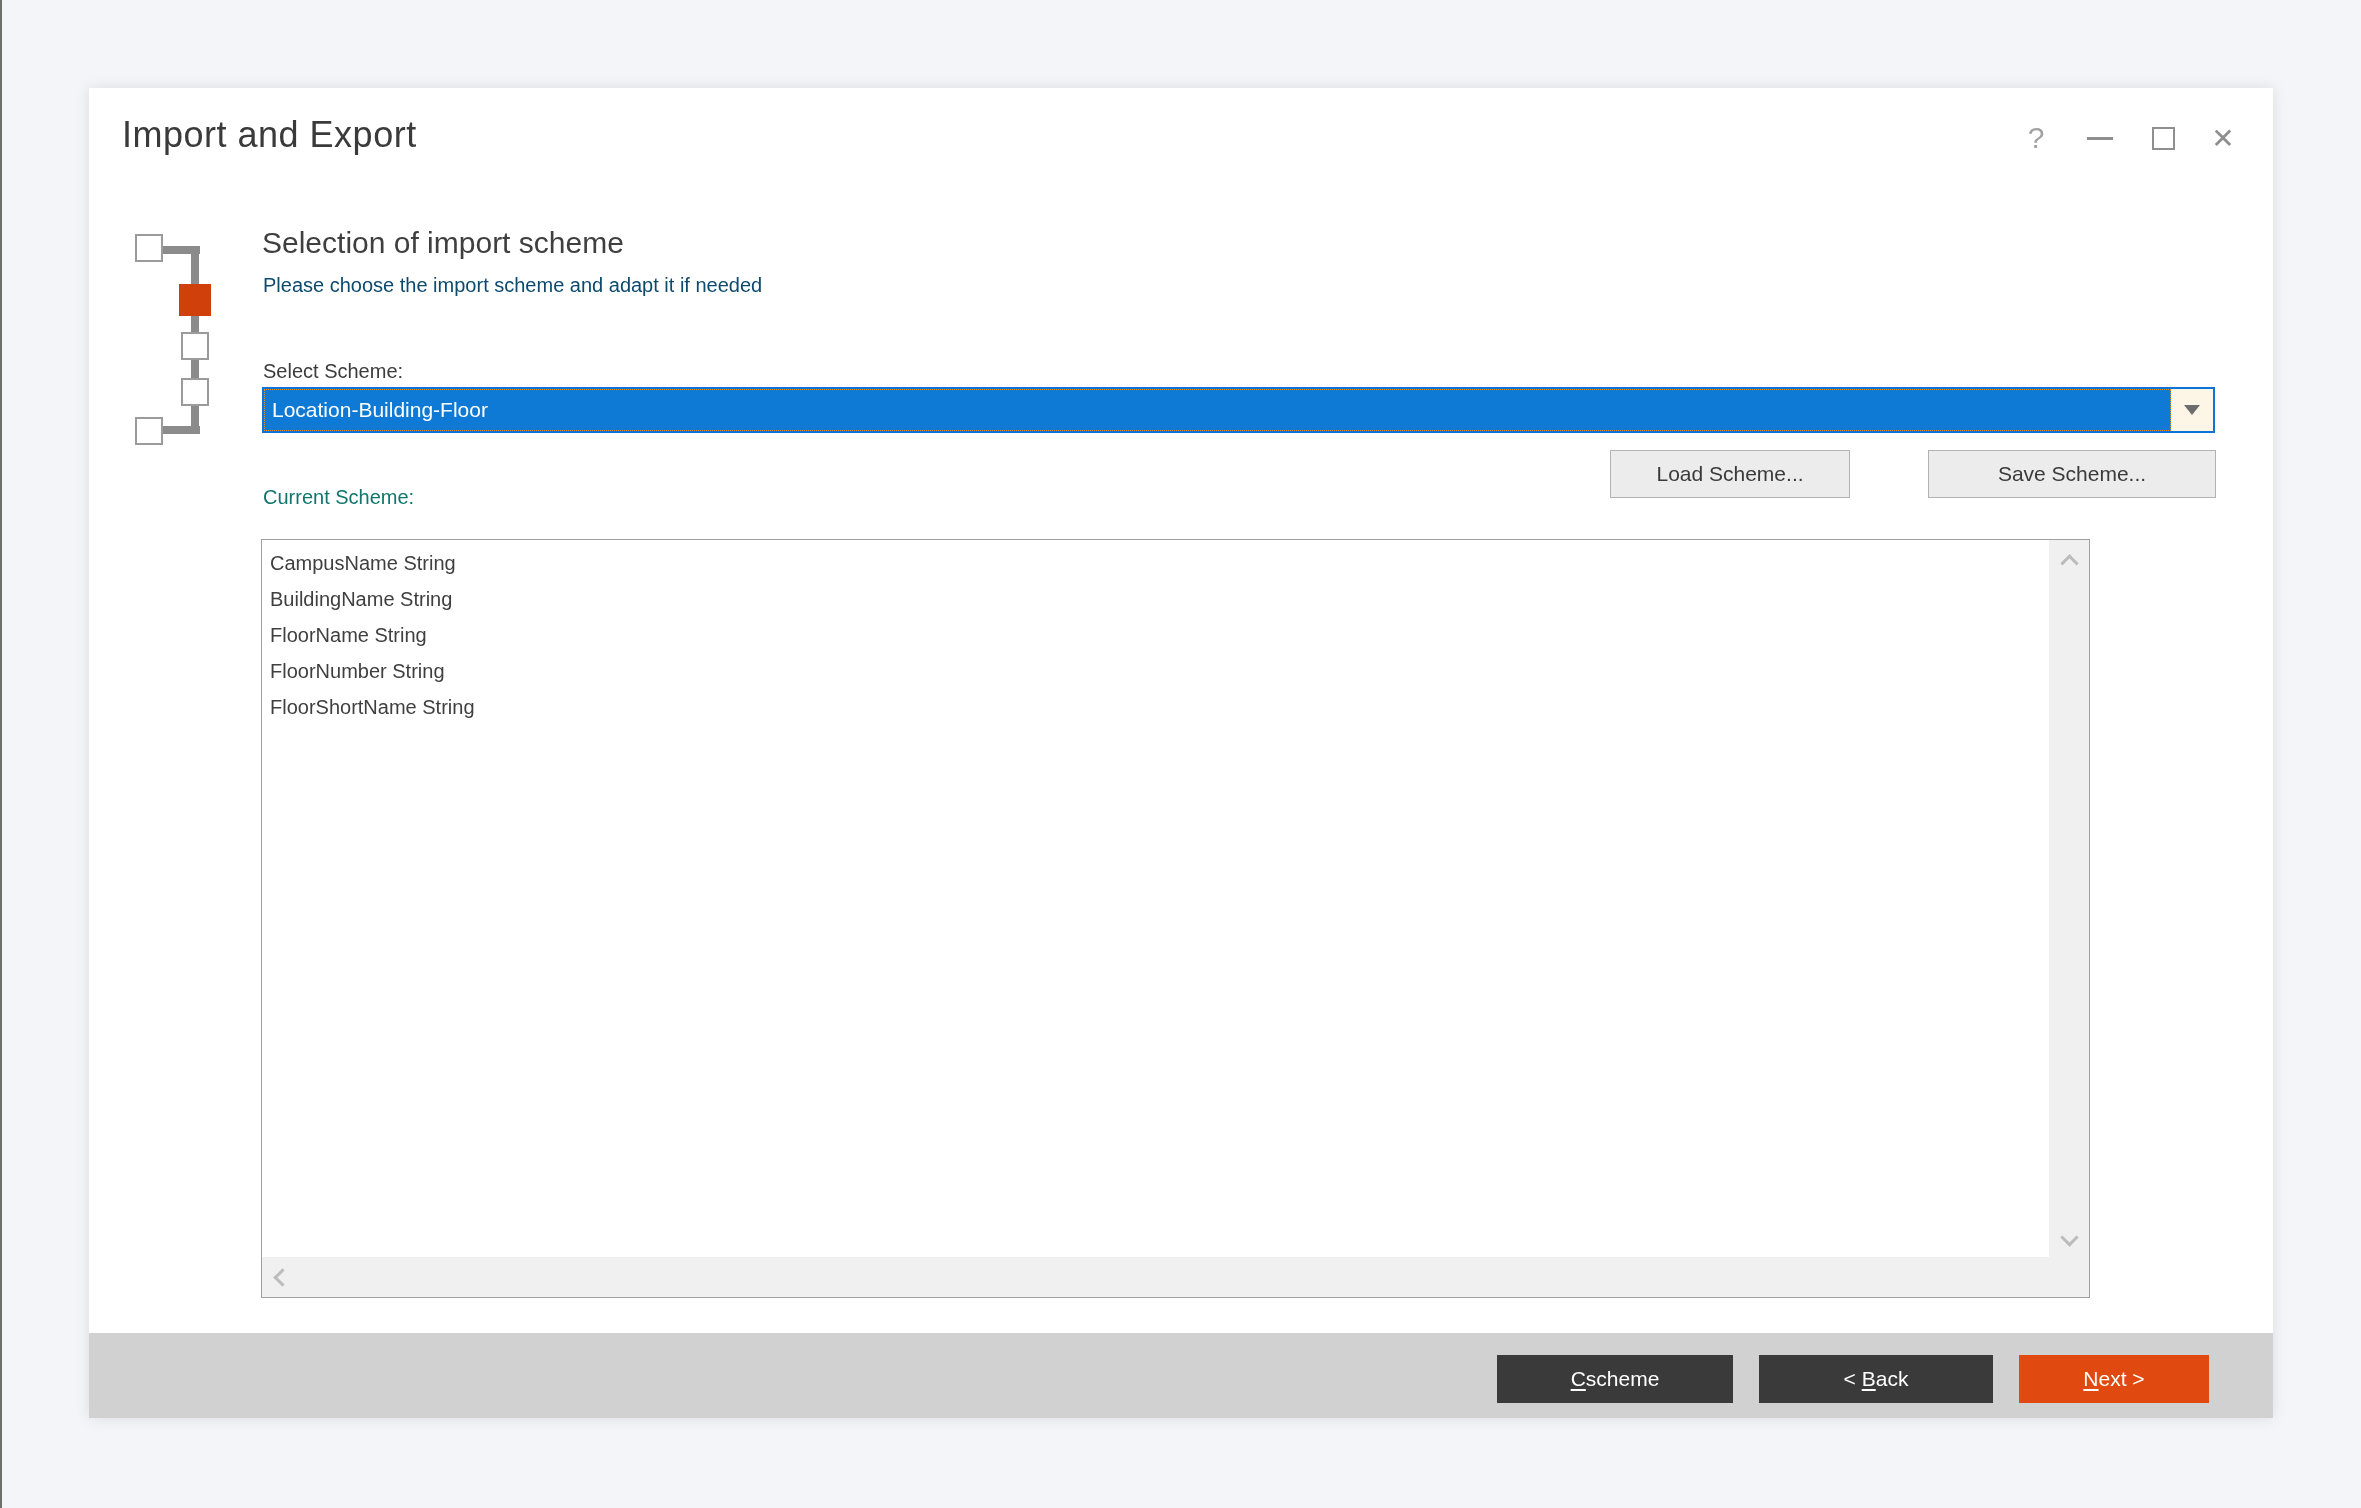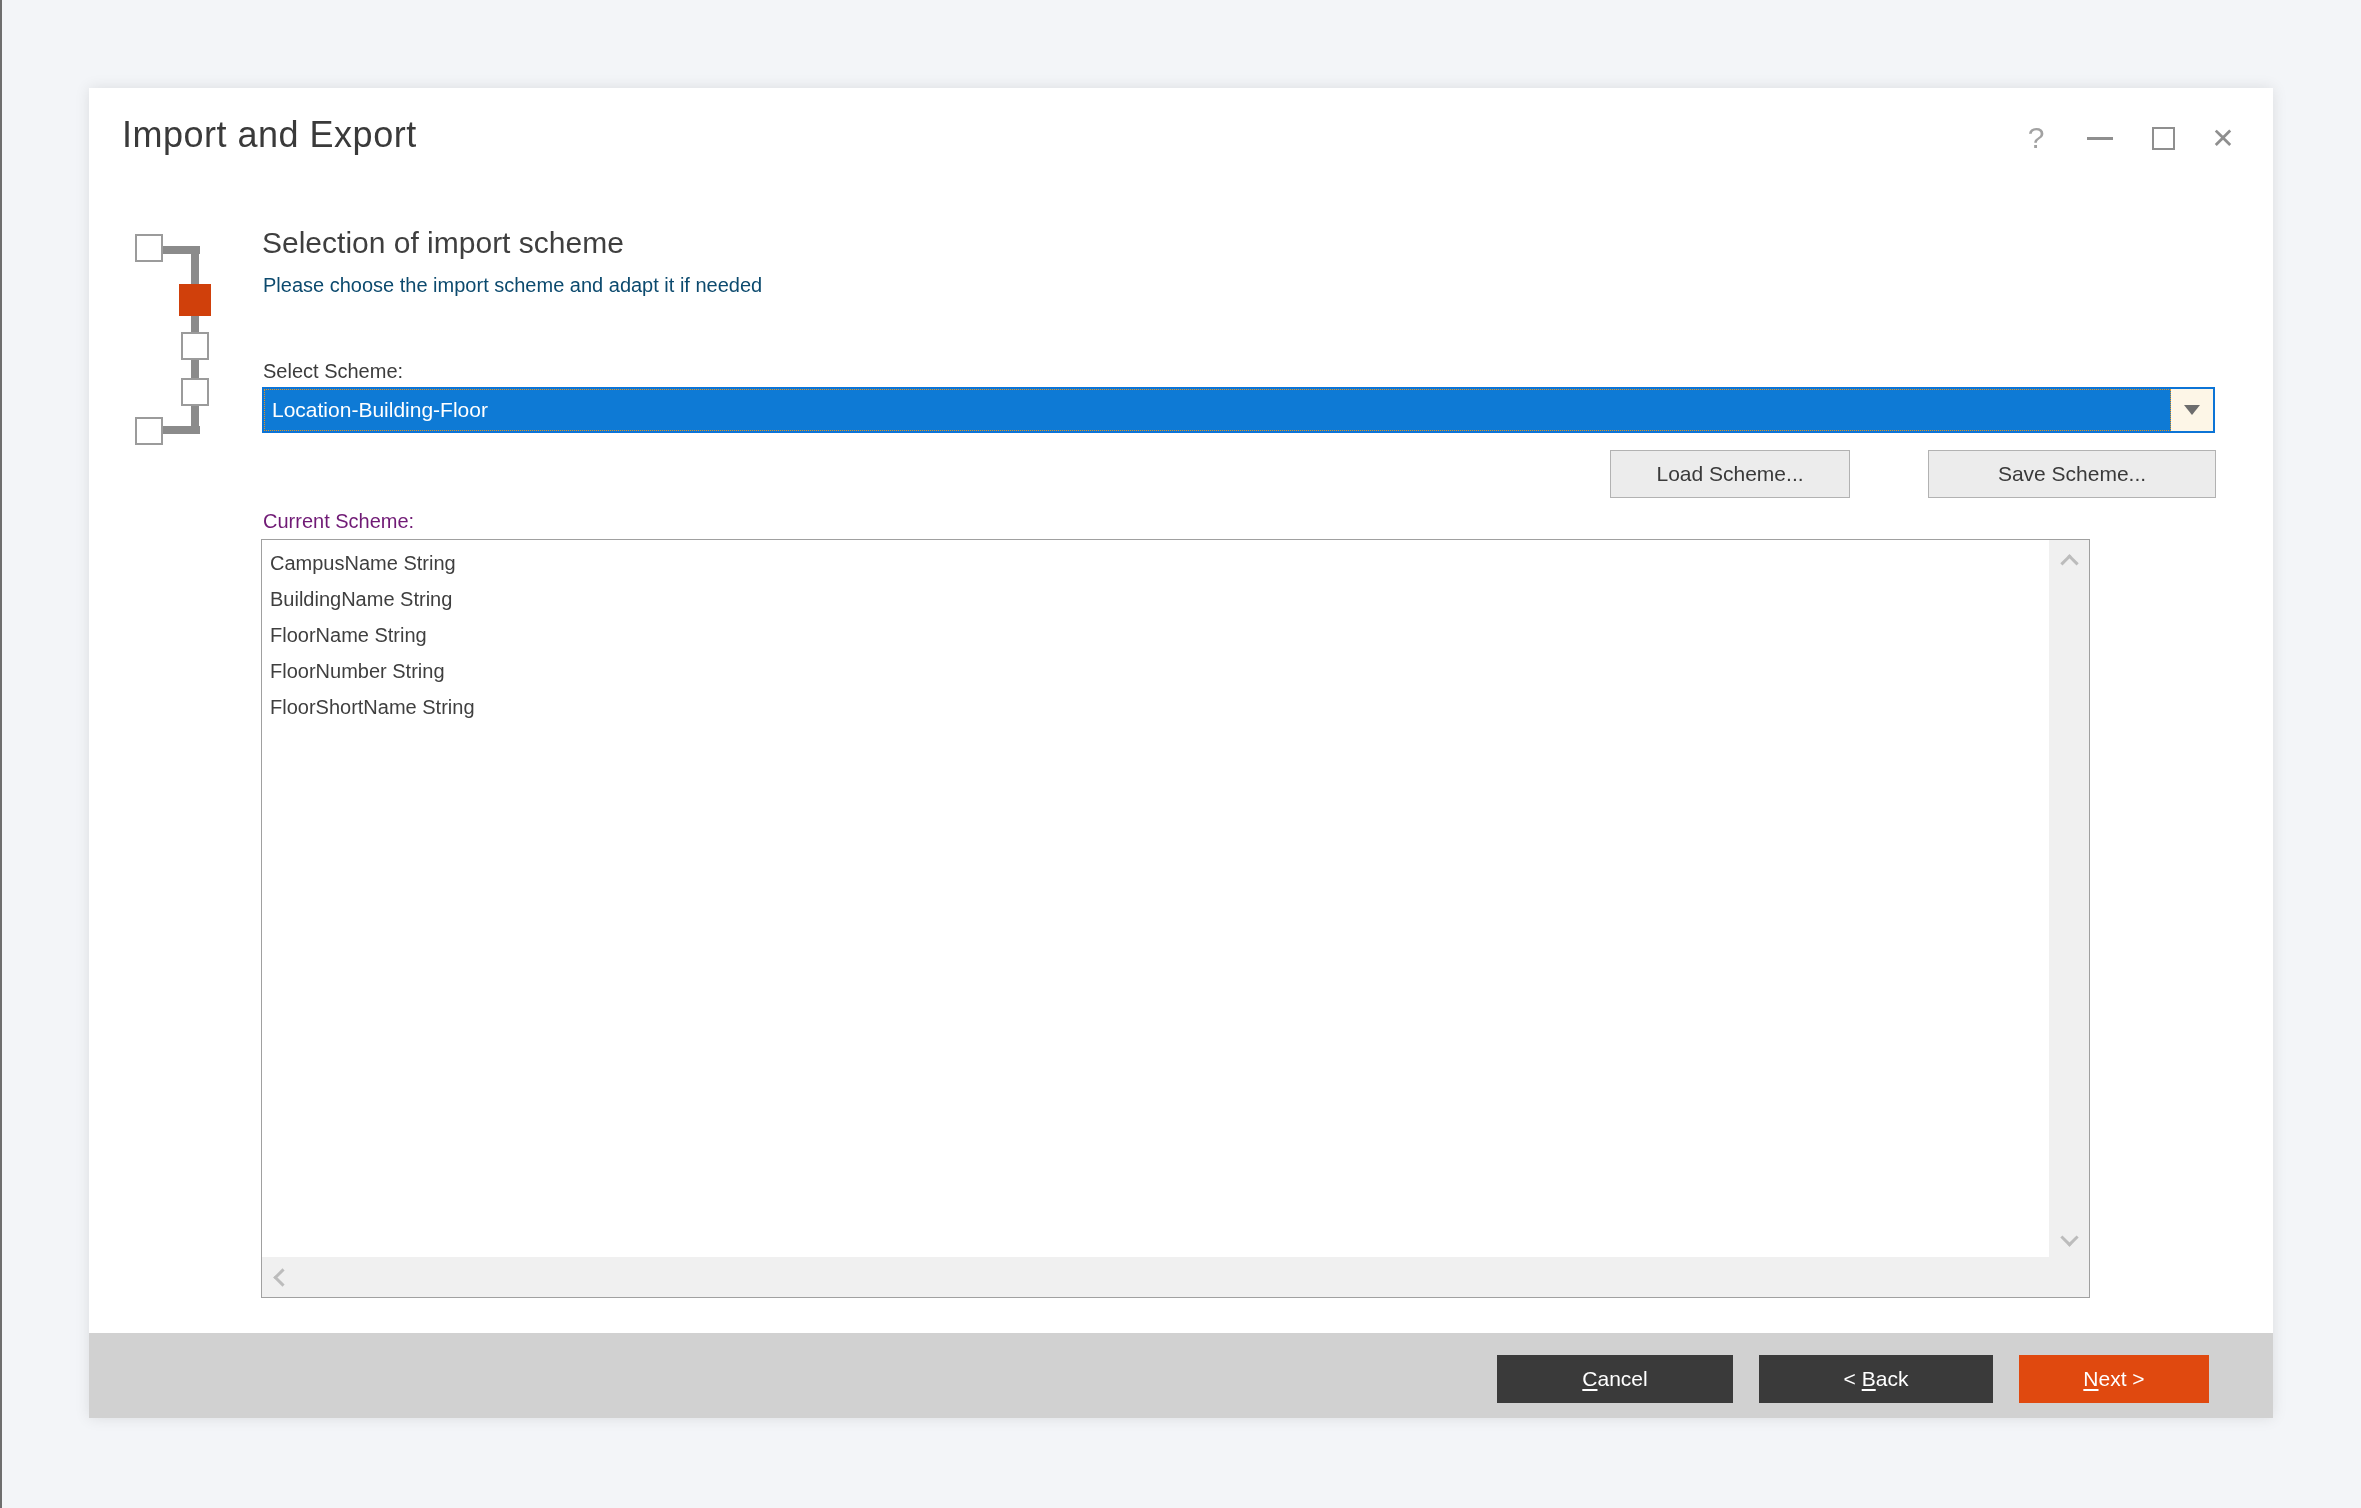--- a/index.html
+++ b/index.html
@@ -50,21 +50,21 @@
                      color:#ffffff; font-size:21px; display:flex; align-items:center; padding-left:7px; }
   .combo-arrow { width:42px; display:flex; align-items:center; justify-content:center; }
   .tri-down { width:0; height:0; border-left:8px solid transparent; border-right:8px solid transparent;
               border-top:10px solid #6d6d6d; }
 
   .push-btn { position:absolute; top:362px; height:48px; background:#ececec; border:1px solid #b2b2b2;
               font-family:"Liberation Sans", sans-serif; font-size:21px; color:#3a3a3a; cursor:default; }
   .push-btn.load { left:1521px; width:240px; }
   .push-btn.save { left:1839px; width:288px; }
 
-  .current-label { position:absolute; left:174px; top:422px; font-size:20px; color:#701a75; }
+  .current-label { position:absolute; left:174px; top:398px; font-size:20px; color:#0f766e; }
 
   .scheme-list { position:absolute; left:172px; top:451px; width:1829px; height:759px;
                  background:#ffffff; border:1px solid #a0a0a0; }
   .list-inner { position:absolute; left:0; top:0; right:0; bottom:0; overflow:hidden; }
   .list-items { position:absolute; left:0; top:5px; right:42px; }
   .list-item { font-size:20px; color:#3f3f3f; line-height:36px; padding-left:8px; white-space:nowrap; }
 
   .vtrack { position:absolute; right:0; top:0; width:40px; height:717px; background:#f0f0f0; }
   .htrack { position:absolute; left:0; bottom:0; width:1913px; height:40px; background:#f0f0f0; }
   .sb-btn { position:absolute; width:40px; height:40px; background:transparent; border:none;
@@ -161,18 +161,18 @@
           <span class="chev left"></span>
         </button>
         <button class="sb-btn right">
           <span class="chev right"></span>
         </button>
       </div>
     </div>
   </div>
 
   <div class="footer-bar">
-    <button class="foot-btn cancel"><span></span><u>C</u><span>ancel</span></button>
+    <button class="foot-btn cancel"><span></span><u>C</u><span>scheme</span></button>
     <button class="foot-btn back"><span>&lt; </span><u>B</u><span>ack</span></button>
     <button class="foot-btn next"><span></span><u>N</u><span>ext &gt;</span></button>
   </div>
 
 </div>
 
 </body></html>

